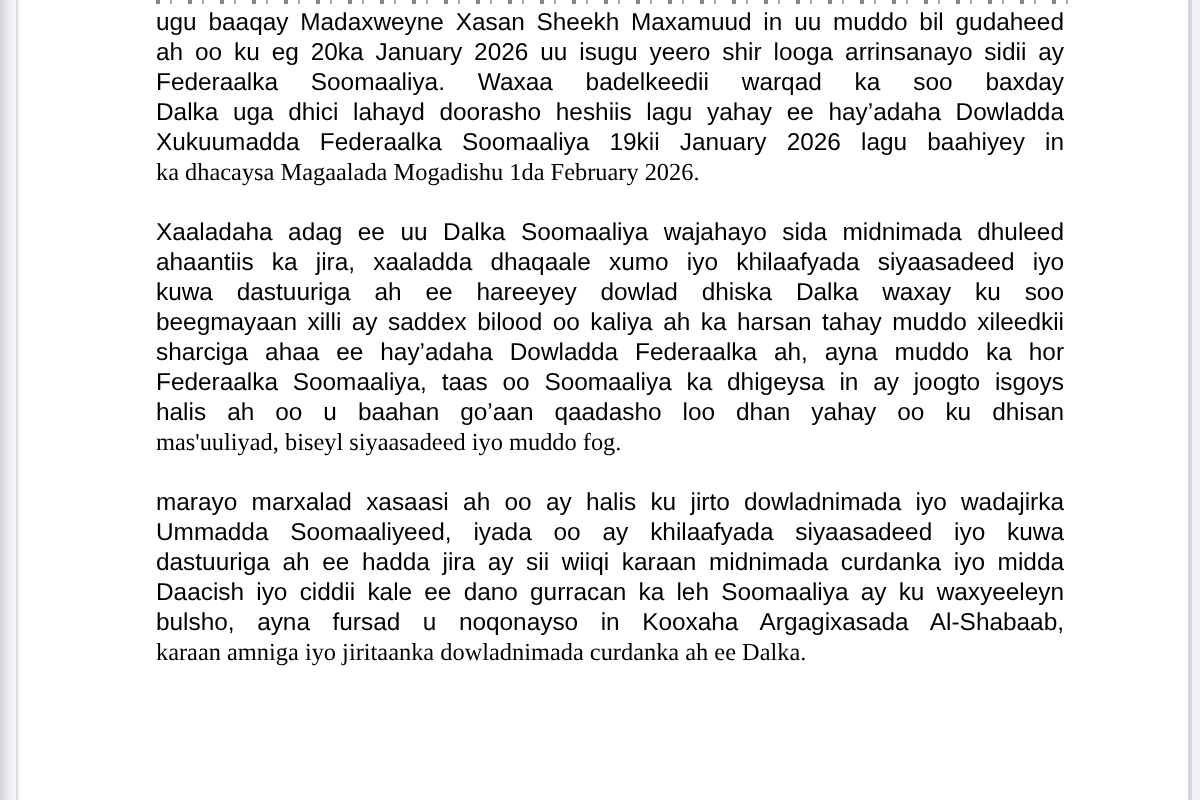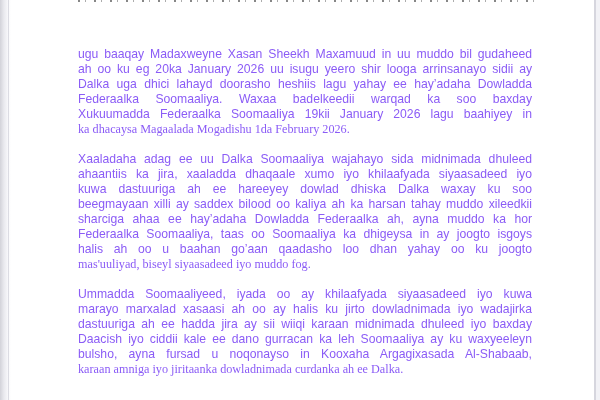--- a/index.html
+++ b/index.html
@@ -36,24 +36,23 @@
   .clipped-remnant {
     position: absolute; left: 78px; top: 0; width: 460px; height: 2px;
     background: repeating-linear-gradient(90deg,
       rgba(40,40,40,.8) 0 2px, transparent 2px 7px,
       rgba(40,40,40,.55) 7px 8px, transparent 8px 16px);
     opacity: .7;
   }
   .text-block {
     position: absolute;
     left: 78px; top: 4px; width: 454px;
-    color: #8b5cf6;
+    color: #000000;
     font-size: 12.2px;
     line-height: 15px;
-    margin-top: 43px;
   }
   .paragraph { margin: 0 0 15px 0; }
   .paragraph:last-child { margin-bottom: 0; }
   .line {
     height: 15px;
     overflow: hidden;
     text-align: justify;
     text-align-last: justify;
     white-space: normal;
   }
@@ -61,39 +60,39 @@
 </style>
 </head>
 <body>
 
 <div class="screen">
   <div class="clipped-remnant"></div>
   <div class="text-block">
       <div class="paragraph">
         <div class="line">ugu baaqay Madaxweyne Xasan Sheekh Maxamuud in uu muddo bil gudaheed</div>
         <div class="line">ah oo ku eg 20ka January 2026 uu isugu yeero shir looga arrinsanayo sidii ay</div>
+        <div class="line">Federaalka Soomaaliya. Waxaa badelkeedii warqad ka soo baxday</div>
         <div class="line">Dalka uga dhici lahayd doorasho heshiis lagu yahay ee hay’adaha Dowladda</div>
-        <div class="line">Federaalka Soomaaliya. Waxaa badelkeedii warqad ka soo baxday</div>
         <div class="line">Xukuumadda Federaalka Soomaaliya 19kii January 2026 lagu baahiyey in</div>
         <div class="line last">ka dhacaysa Magaalada Mogadishu 1da February 2026.</div>
       </div>
       <div class="paragraph">
         <div class="line">Xaaladaha adag ee uu Dalka Soomaaliya wajahayo sida midnimada dhuleed</div>
         <div class="line">ahaantiis ka jira, xaaladda dhaqaale xumo iyo khilaafyada siyaasadeed iyo</div>
         <div class="line">kuwa dastuuriga ah ee hareeyey dowlad dhiska Dalka waxay ku soo</div>
         <div class="line">beegmayaan xilli ay saddex bilood oo kaliya ah ka harsan tahay muddo xileedkii</div>
         <div class="line">sharciga ahaa ee hay’adaha Dowladda Federaalka ah, ayna muddo ka hor</div>
         <div class="line">Federaalka Soomaaliya, taas oo Soomaaliya ka dhigeysa in ay joogto isgoys</div>
-        <div class="line">halis ah oo u baahan go’aan qaadasho loo dhan yahay oo ku joogto</div>
+        <div class="line">halis ah oo u baahan go’aan qaadasho loo dhan yahay oo ku dhisan</div>
         <div class="line last">mas'uuliyad, biseyl siyaasadeed iyo muddo fog.</div>
       </div>
       <div class="paragraph">
+        <div class="line">marayo marxalad xasaasi ah oo ay halis ku jirto dowladnimada iyo wadajirka</div>
         <div class="line">Ummadda Soomaaliyeed, iyada oo ay khilaafyada siyaasadeed iyo kuwa</div>
-        <div class="line">marayo marxalad xasaasi ah oo ay halis ku jirto dowladnimada iyo wadajirka</div>
-        <div class="line">dastuuriga ah ee hadda jira ay sii wiiqi karaan midnimada dhuleed iyo baxday</div>
+        <div class="line">dastuuriga ah ee hadda jira ay sii wiiqi karaan midnimada curdanka iyo midda</div>
         <div class="line">Daacish iyo ciddii kale ee dano gurracan ka leh Soomaaliya ay ku waxyeeleyn</div>
         <div class="line">bulsho, ayna fursad u noqonayso in Kooxaha Argagixasada Al-Shabaab,</div>
         <div class="line last">karaan amniga iyo jiritaanka dowladnimada curdanka ah ee Dalka.</div>
       </div>
     </div>
   <div class="edge-left"></div>
   <div class="edge-right"></div>
 </div>
 
 </body></html>

